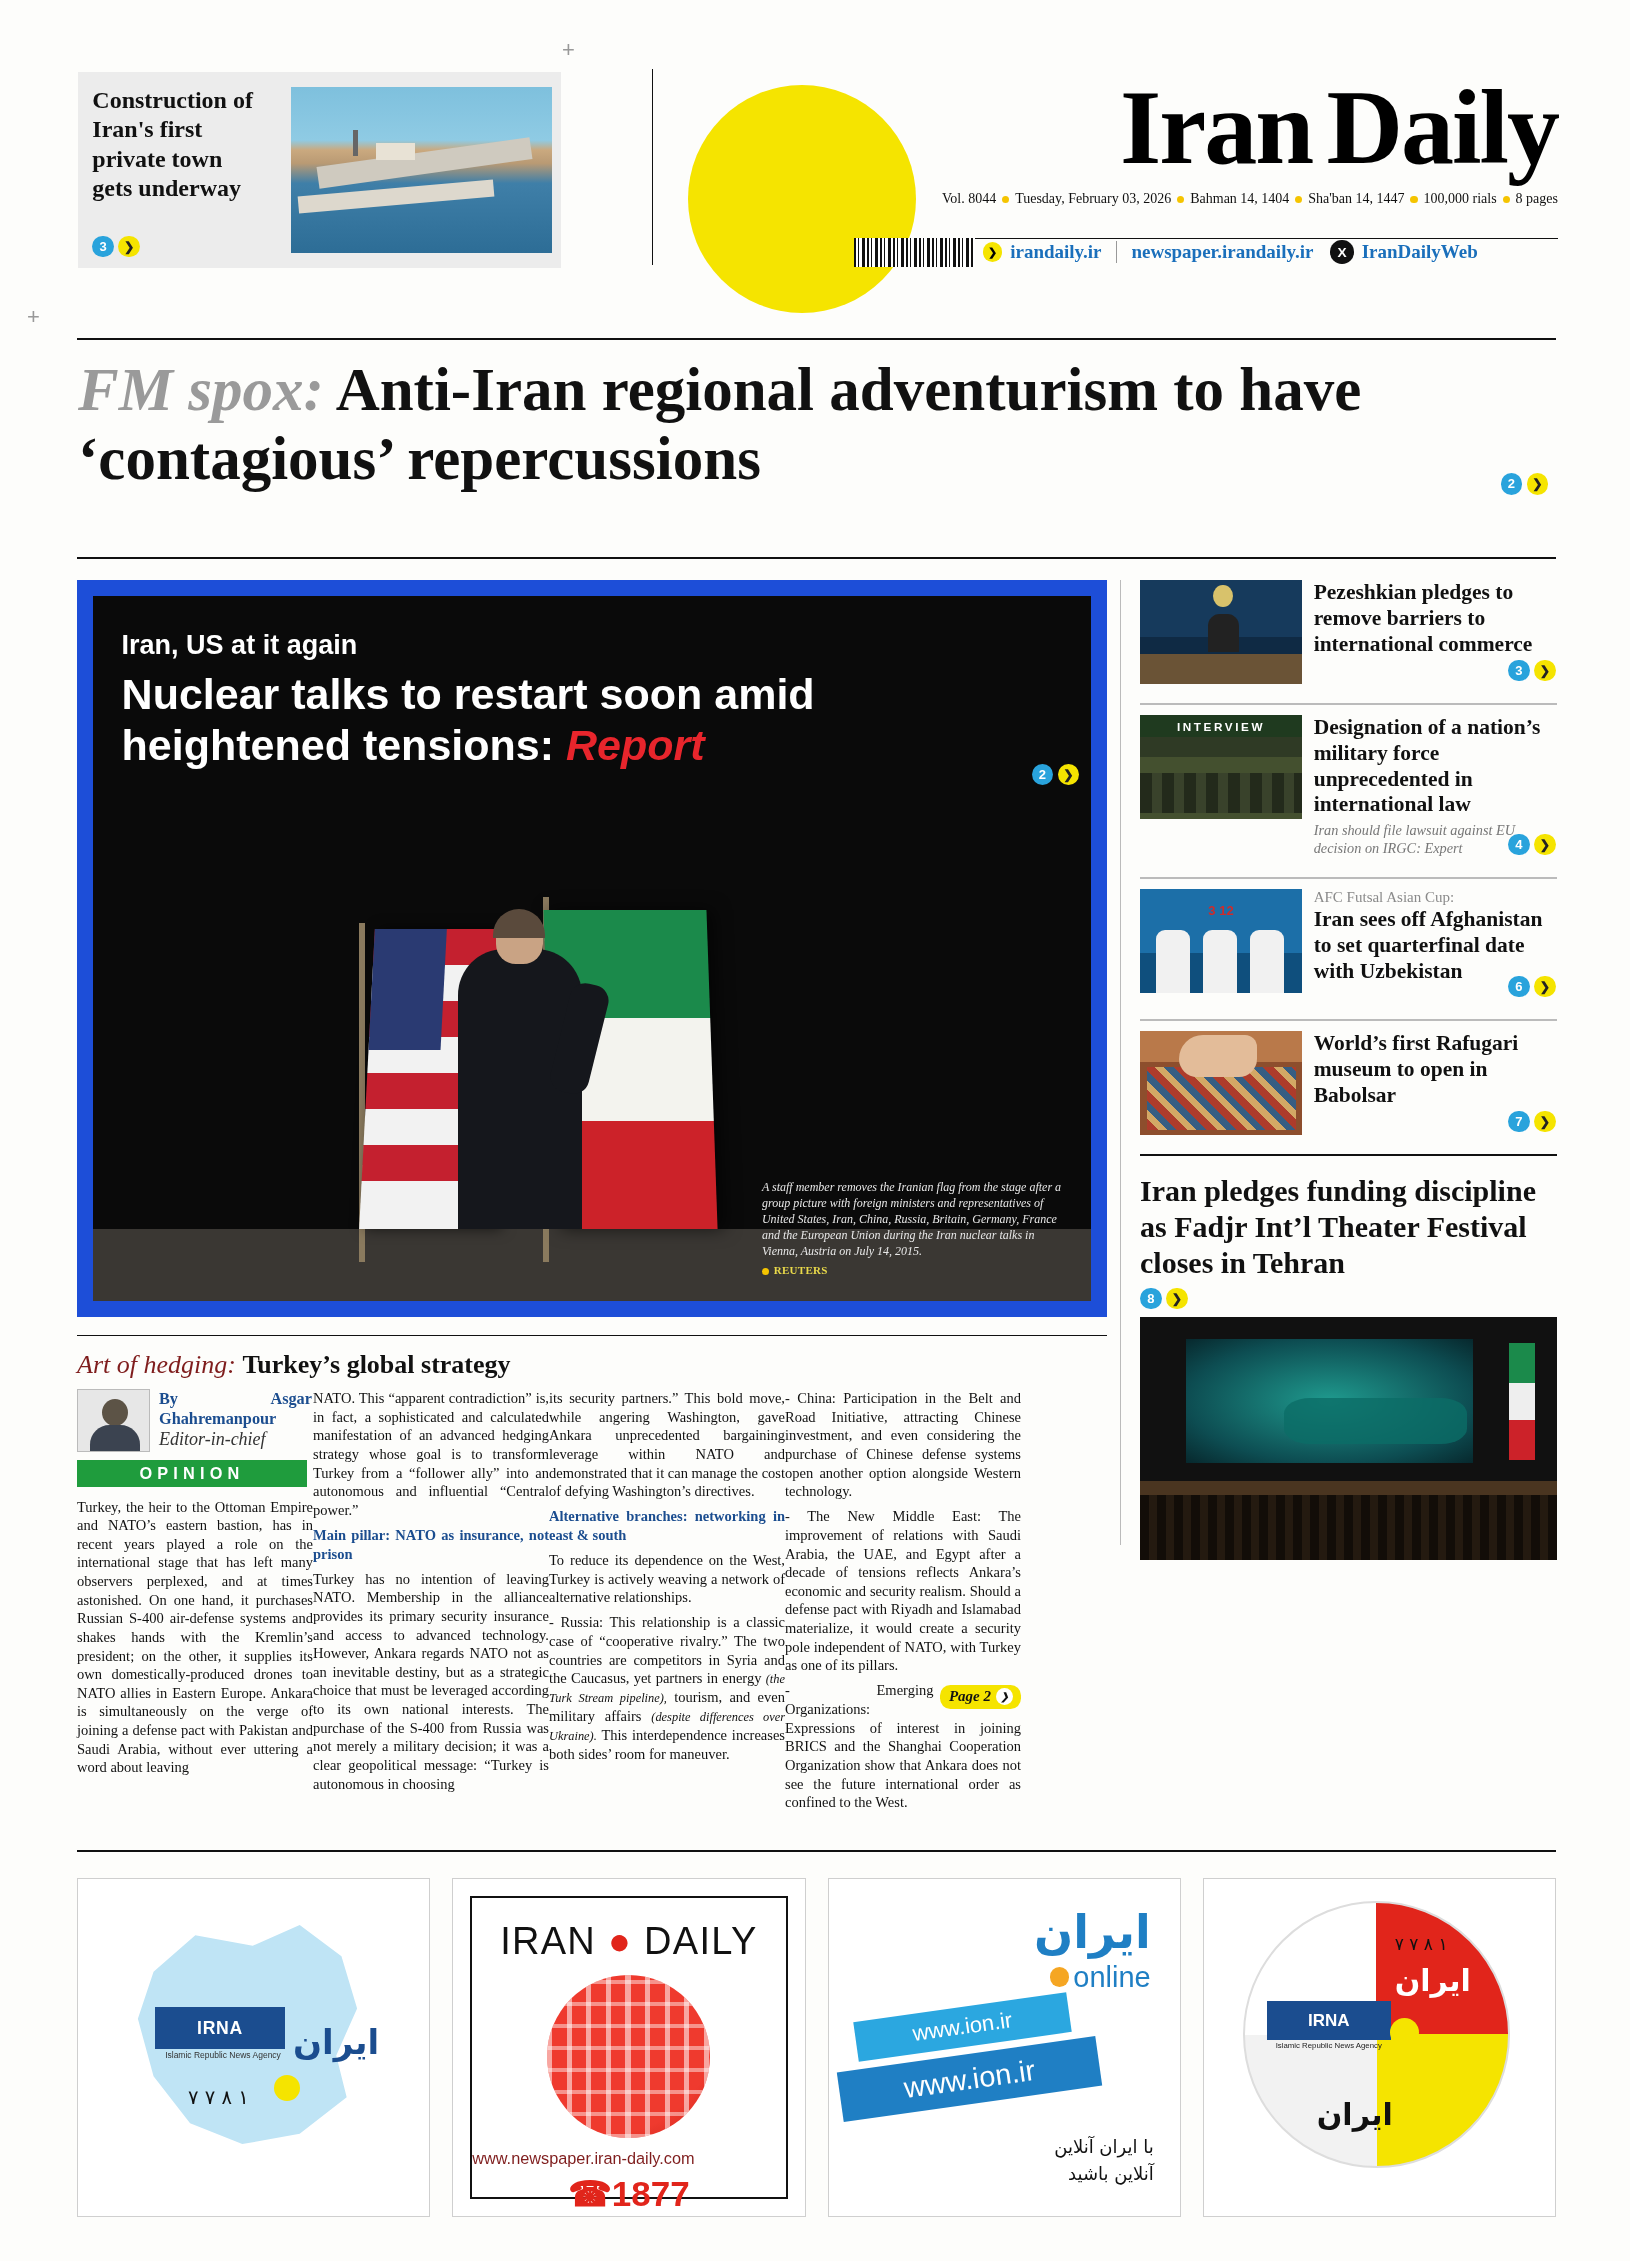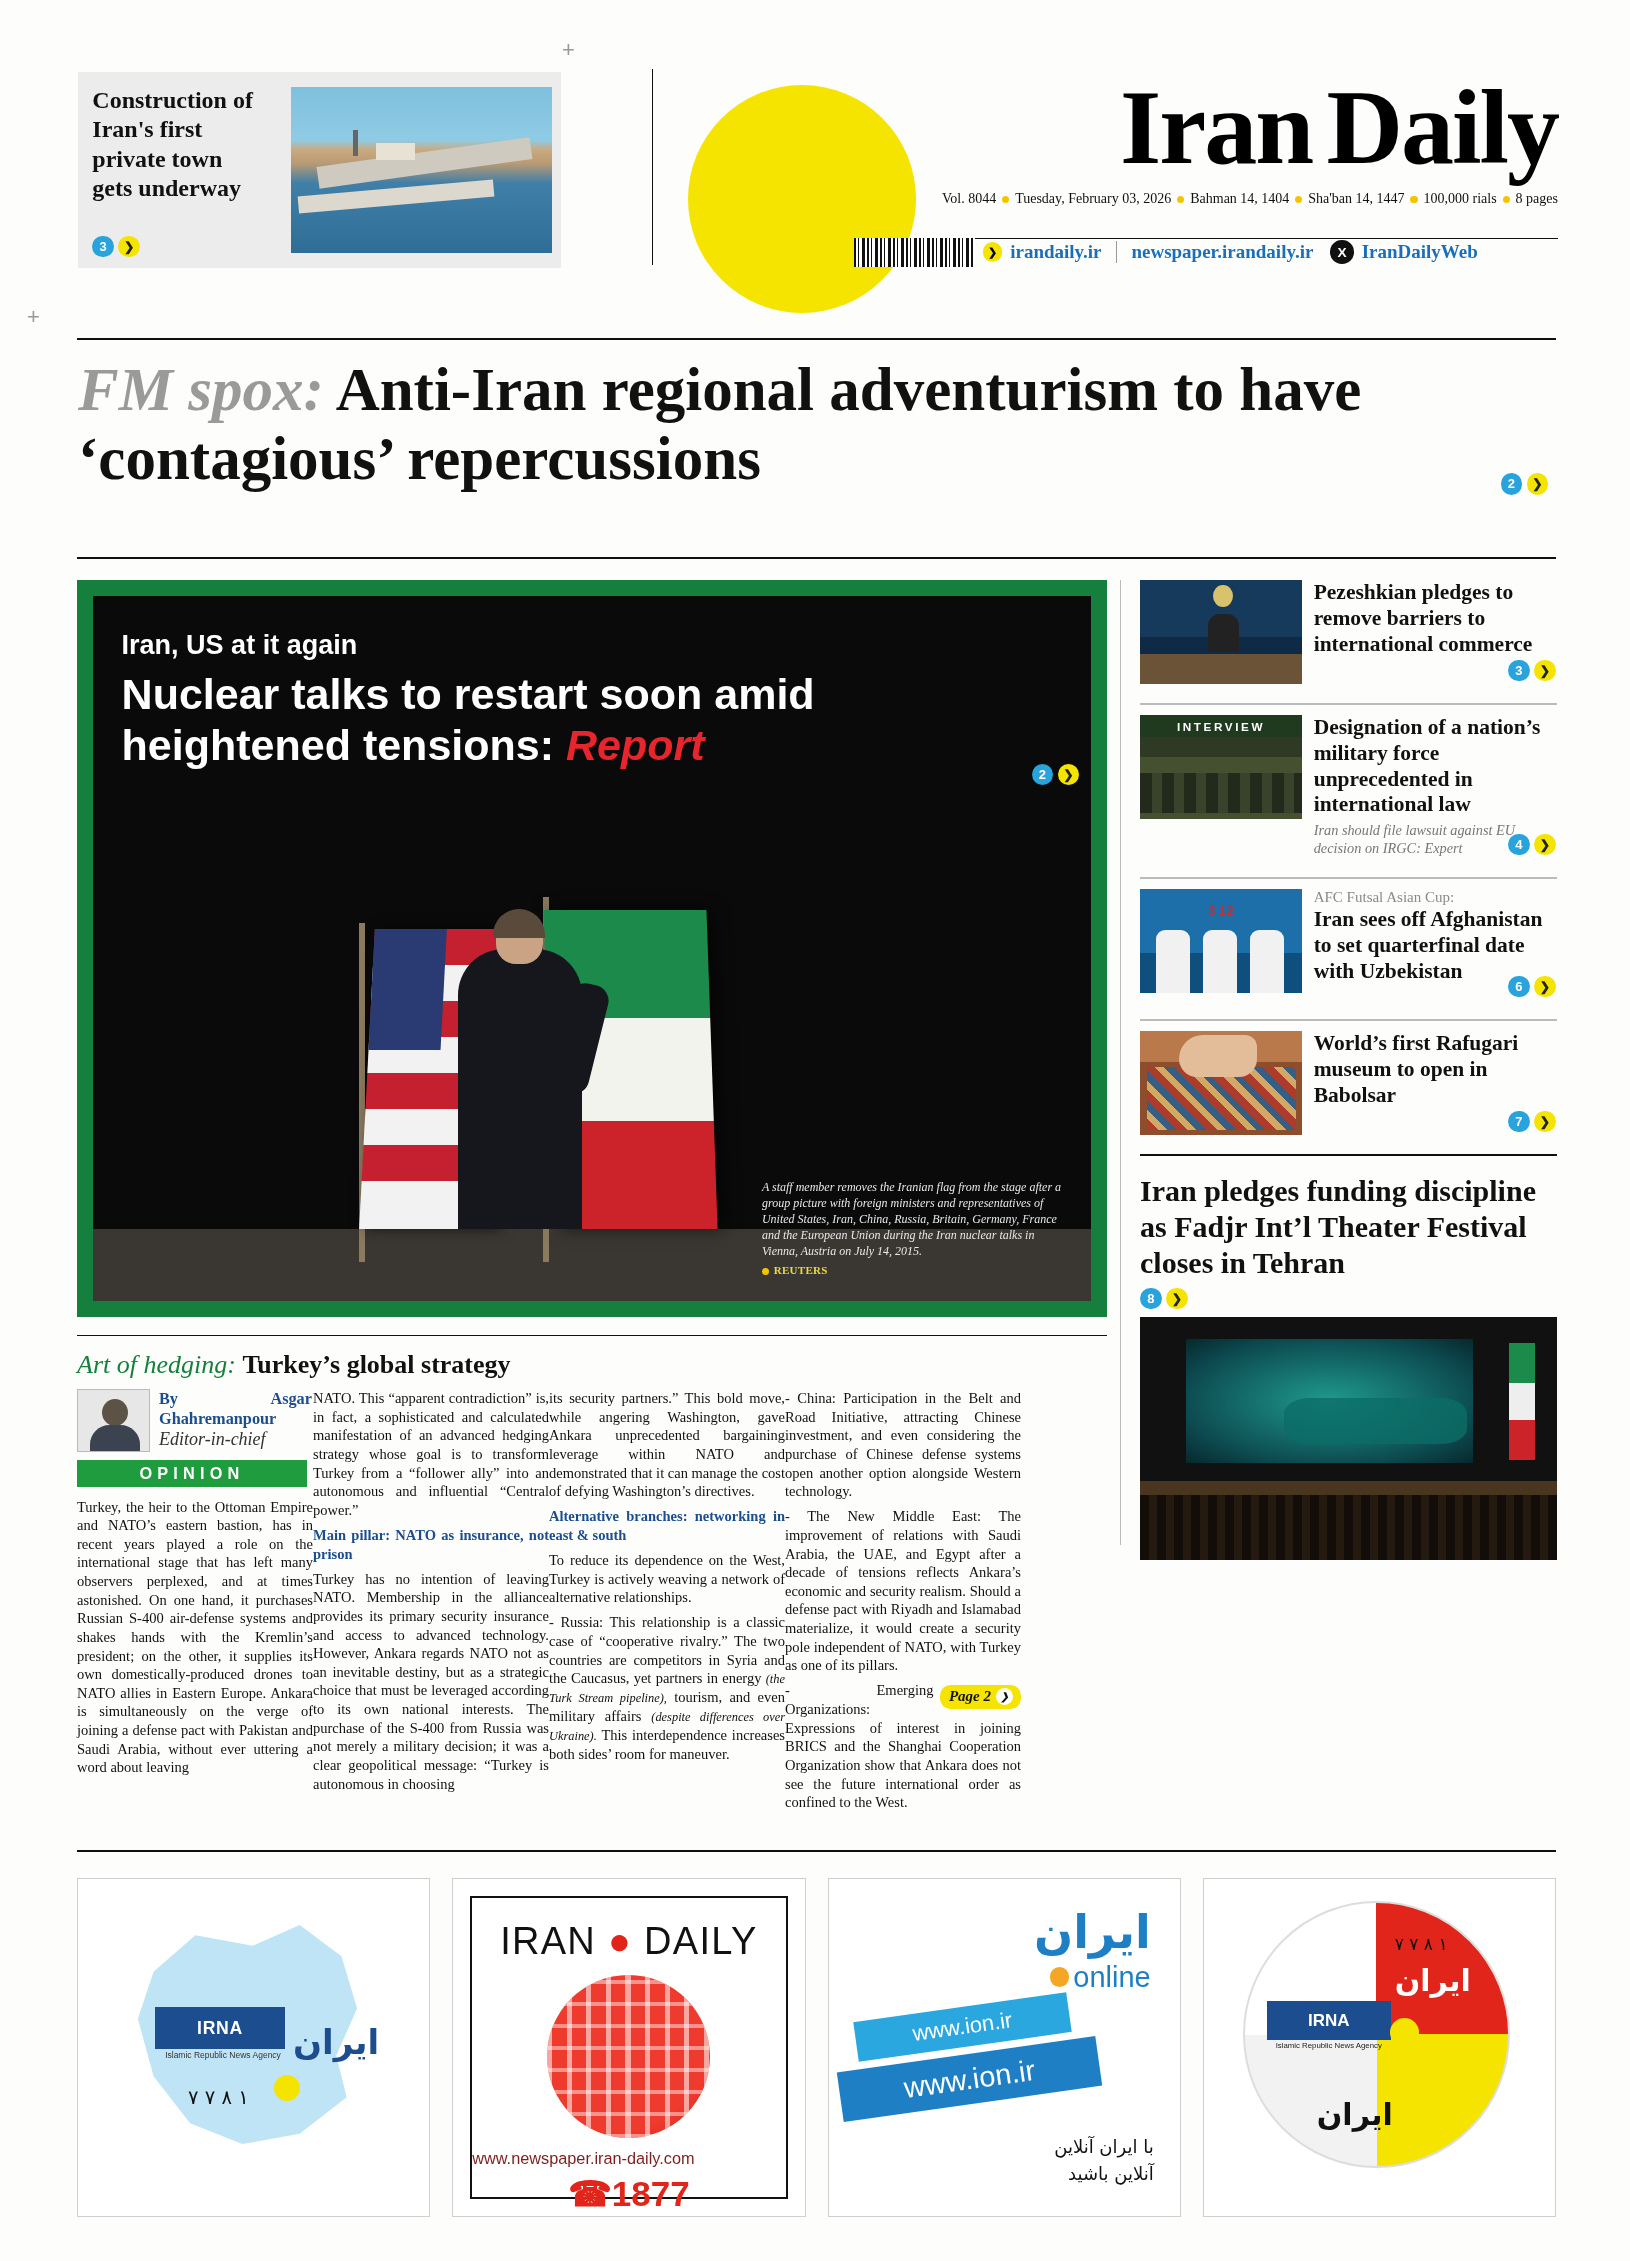--- a/index.html
+++ b/index.html
@@ -128,21 +128,21 @@
     font-family: "Liberation Serif", serif;
     font-weight: bold; font-size: 61px; line-height: 1.13; color: #111;
   }
   .banner .spox { color: #9a9a9a; font-style: italic; font-weight: bold; }
   .banner-badge { position: absolute; right: 9.8px; top: 117px; }
   .rule-mid { position: absolute; left: 77px; top: 557px; width: 1479px; height: 2px; background: #111; }
 
   
   .lead {
     position: absolute; left: 77px; top: 580px; width: 1030px; height: 737px;
-    background: #15803d; padding: 15.6px;
+    background: #1d4ed8; padding: 15.6px;
   }
   .lead-inner { width: 100%; height: 100%; background: #0a0a0a; position: relative; overflow: hidden; }
   .lead-inner .floor { position: absolute; left: 0; bottom: 0; width: 100%; height: 72px; background: #3a3733; }
   .flag-us {
     position: absolute; left: 274px; bottom: 72px; width: 137px; height: 300px;
     background: linear-gradient(180deg,#c4202f 0 12%,#f2f2f2 12% 24%,#c4202f 24% 36%,#f2f2f2 36% 48%,#c4202f 48% 60%,#f2f2f2 60% 72%,#c4202f 72% 84%,#f2f2f2 84% 100%);
     transform: skewX(-3deg);
     box-shadow: 5.2px 0 14.3px rgba(0,0,0,.6);
   }
   .flag-us .canton { position: absolute; left: 0; top: 0; width: 72px; height: 121px; background: #2a3a72; }
@@ -233,21 +233,21 @@
   .rail-v { position: absolute; left: 1120px; top: 580px; width: 1.3px; height: 965px; background: #bbb; }
 
   
   .rule-opinion { position: absolute; left: 77px; top: 1335px; width: 1030px; height: 1.3px; background: #111; }
   .op {
     position: absolute; left: 77px; top: 1350px; width: 1030px; height: 456px;
   }
   .op-head {
     font-family: "Liberation Serif", serif; font-size: 26px; color: #111; margin-bottom: 9px;
   }
-  .op-head .ital { font-style: italic; color: #15803d; }
+  .op-head .ital { font-style: italic; color: #7f1d1d; }
   .op-head .bold { font-weight: bold; }
   .author-box { width: 235px; }
   .avatar {
     width: 73px; height: 63px; background: #e7e7e7; border: 0.7px solid #bbb; position: relative; overflow: hidden; float: left; margin-right: 9px;
   }
   .avatar .h { position:absolute; left:23.5px; top:9px; width:26px; height:27px; background:#5c5346; border-radius:50%;}
   .avatar .b { position:absolute; left:11.7px; top:35px; width:50px; height:30px; background:#3b4350; border-radius:19.6px 19.6px 0 0;}
   .byline { font-family: "Liberation Serif", serif; font-weight: bold; font-size: 16.3px; color: #1b4d8f; line-height:1.2; }
   .byrole { font-family: "Liberation Serif", serif; font-style: italic; font-size: 18px; color: #333; }
   .opinion-tag {

